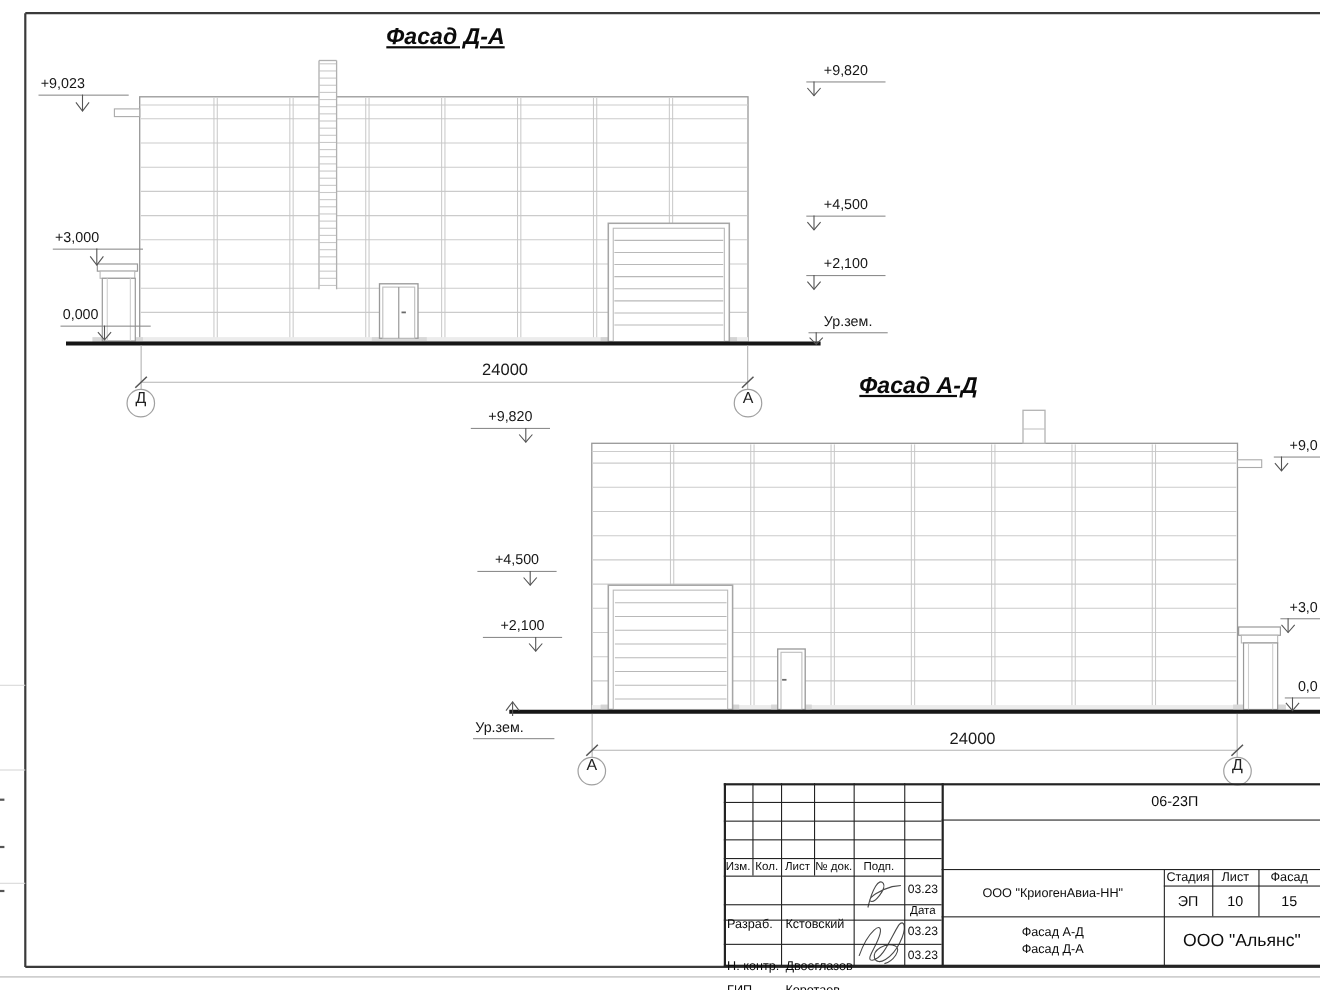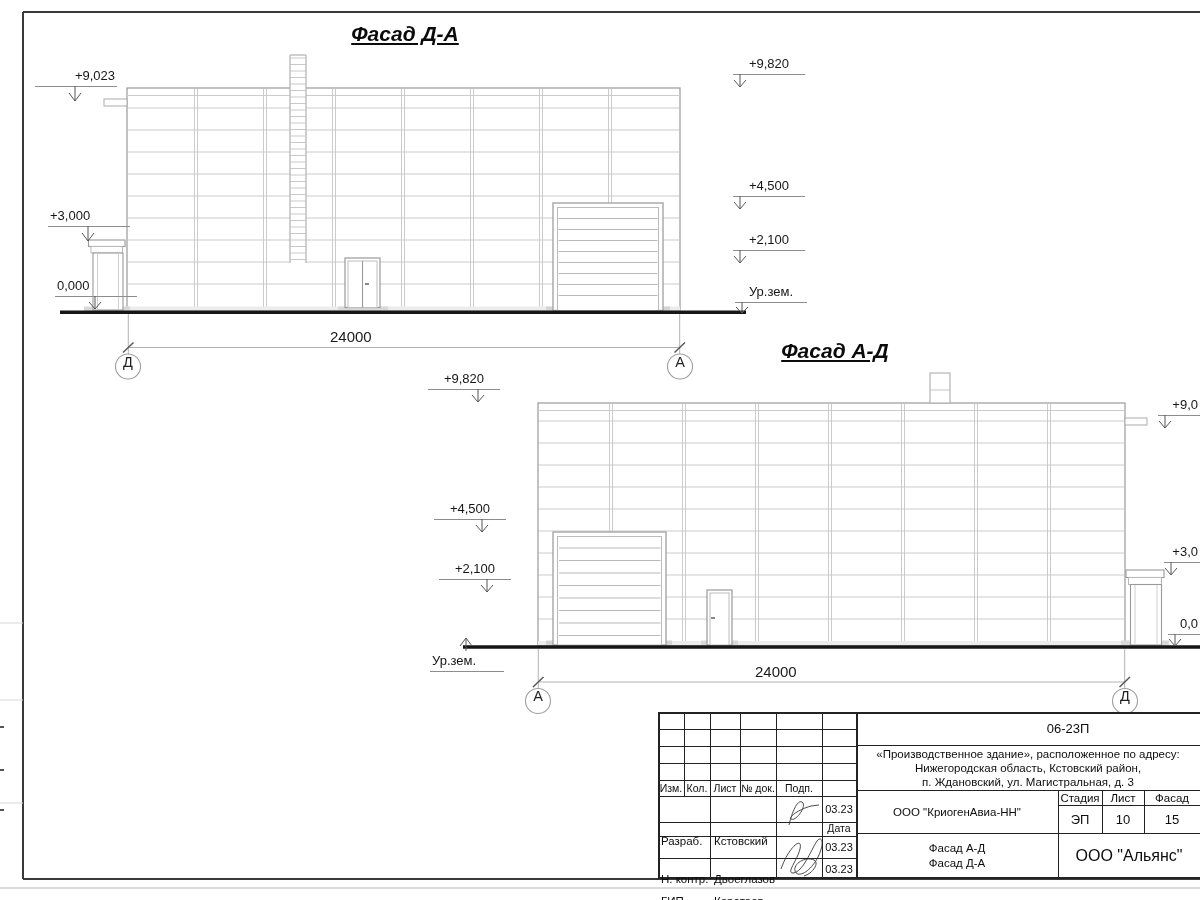--- a/index.html
+++ b/index.html
@@ -2,21 +2,21 @@
 <html><head>
 <meta charset="utf-8">
 <style>
   html,body{margin:0;padding:0;background:#fff;}
   .sheet{position:relative;width:1200px;height:900px;background:#fff;overflow:hidden;
          font-family:"Liberation Sans",sans-serif;color:#111;}
   .sheet svg.lines{position:absolute;left:0;top:0;z-index:1;}
   .txt{position:absolute;z-index:2;}
   .facade-title{font:italic bold 21px "Liberation Sans",sans-serif;text-align:center;
                 text-decoration:underline;color:#0b0b0b;}
-  .dim-label{font:15px "Liberation Sans",sans-serif;text-align:left;color:#1a1a1a;}
+  .dim-label{font:15px "Liberation Sans",sans-serif;text-align:right;color:#1a1a1a;}
   .axis{width:26px;height:26px;line-height:26px;text-align:center;
         font:14.5px "Liberation Sans",sans-serif;color:#222;}
   .elev{position:absolute;z-index:2;height:20px;border-bottom:1px solid #8d8d8d;
         font:13px "Liberation Sans",sans-serif;color:#161616;}
   .elev .ev{display:block;line-height:19px;padding:0 2px;white-space:nowrap;}
   .elev.ta-c{text-align:center}.elev.ta-l{text-align:left}.elev.ta-r{text-align:right}
   .elev svg{position:absolute;overflow:visible;}
   .arr-dn{top:100%;}
   
   .tb{position:absolute;left:658px;top:712px;width:542px;height:167px;z-index:2;}
@@ -247,21 +247,21 @@
     </g>
 
     <g stroke="#4a4a4a" stroke-width="1" fill="none">
       <path d="M789 825 C793 808 799 798 803 803 C806 808 795 822 791 819 C789 816 800 809 811 806 L819 805"></path>
       <path d="M781 869 C789 846 803 836 800 849 C797 861 786 873 793 873 C803 872 810 852 817 841 C822 835 825 843 818 857 C811 871 798 879 795 871 C793 864 805 856 814 860 C820 863 812 874 804 876"></path>
     </g>
   </svg>
 
   <div class="txt facade-title" style="left:300px;top:22px;width:210px;">Фасад Д-А</div>
 
-  <div class="elev ta-l" style="left:35px;top:66px;width:82px;text-align:right;">
+  <div class="elev ta-l" style="left:35px;top:66px;width:82px;">
     <span class="ev">+9,023</span>
     <svg class="arr-dn" style="left:33px;" width="14" height="16">
         <line x1="7" y1="0" x2="7" y2="15" stroke="#555"></line>
         <polyline points="1,7 7,15 13,7" fill="none" stroke="#555"></polyline>
       </svg>
   </div>
   <div class="elev ta-l" style="left:48px;top:206px;width:82px;">
     <span class="ev">+3,000</span>
     <svg class="arr-dn" style="left:33px;" width="14" height="16">
         <line x1="7" y1="0" x2="7" y2="15" stroke="#555"></line>
@@ -407,25 +407,20 @@
 
     <div class="cell c-l f-m" style="left:3px;top:124px;width:50px;height:22px;">Н. контр.</div>
     <div class="cell c-l f-m" style="left:56px;top:124px;width:62px;height:22px;">Двоеглазов</div>
     <div class="cell c-c f-d" style="left:164px;top:124px;width:34px;height:22px;">03.23</div>
 
     <div class="cell c-l f-m" style="left:3px;top:146px;width:50px;height:21px;">ГИП</div>
     <div class="cell c-l f-m" style="left:56px;top:146px;width:62px;height:21px;">Коротаев</div>
     <div class="cell c-c f-d" style="left:164px;top:146px;width:34px;height:21px;">03.23</div>
 
     <div class="cell c-c f-code" style="left:198px;top:0;width:344px;height:33px;">06-23П</div>
-    <div class="cell f-addr" style="left:198px;top:33px;width:344px;height:45px;text-align:center;padding-top:2px;">
-      <div>«Производственное здание», расположенное по адресу:</div>
-      <div>Нижегородская область, Кстовский район,</div>
-      <div>п. Ждановский, ул. Магистральная, д. 3</div>
-    </div>
 
     <div class="cell c-c f-m" style="left:198px;top:78px;width:202px;height:43px;">ООО "КриогенАвиа-НН"</div>
 
     <div class="cell c-c f-m" style="left:400px;top:78px;width:44px;height:15px;">Стадия</div>
     <div class="cell c-c f-m" style="left:444px;top:78px;width:42px;height:15px;">Лист</div>
     <div class="cell c-c f-m" style="left:486px;top:78px;width:56px;height:15px;">Фасад</div>
     <div class="cell c-c f-val" style="left:400px;top:93px;width:44px;height:28px;">ЭП</div>
     <div class="cell c-c f-val" style="left:444px;top:93px;width:42px;height:28px;">10</div>
     <div class="cell c-c f-val" style="left:486px;top:93px;width:56px;height:28px;">15</div>
 

